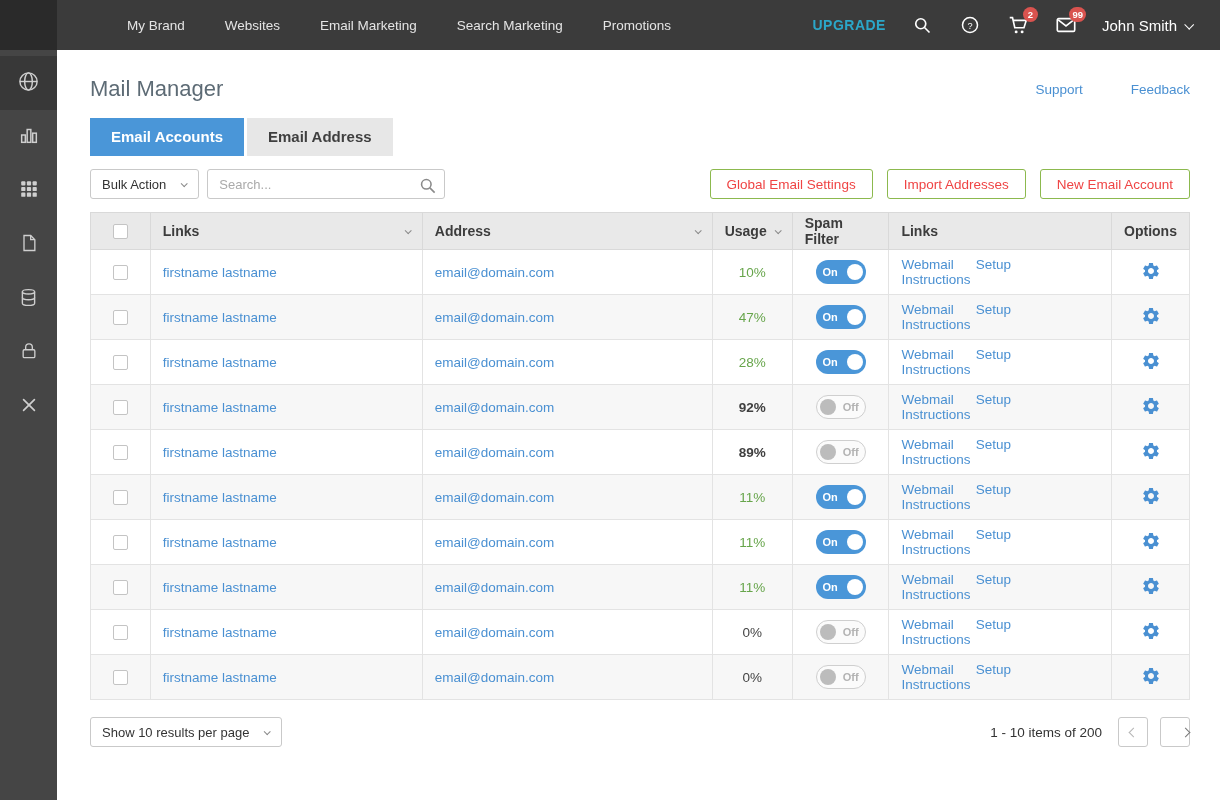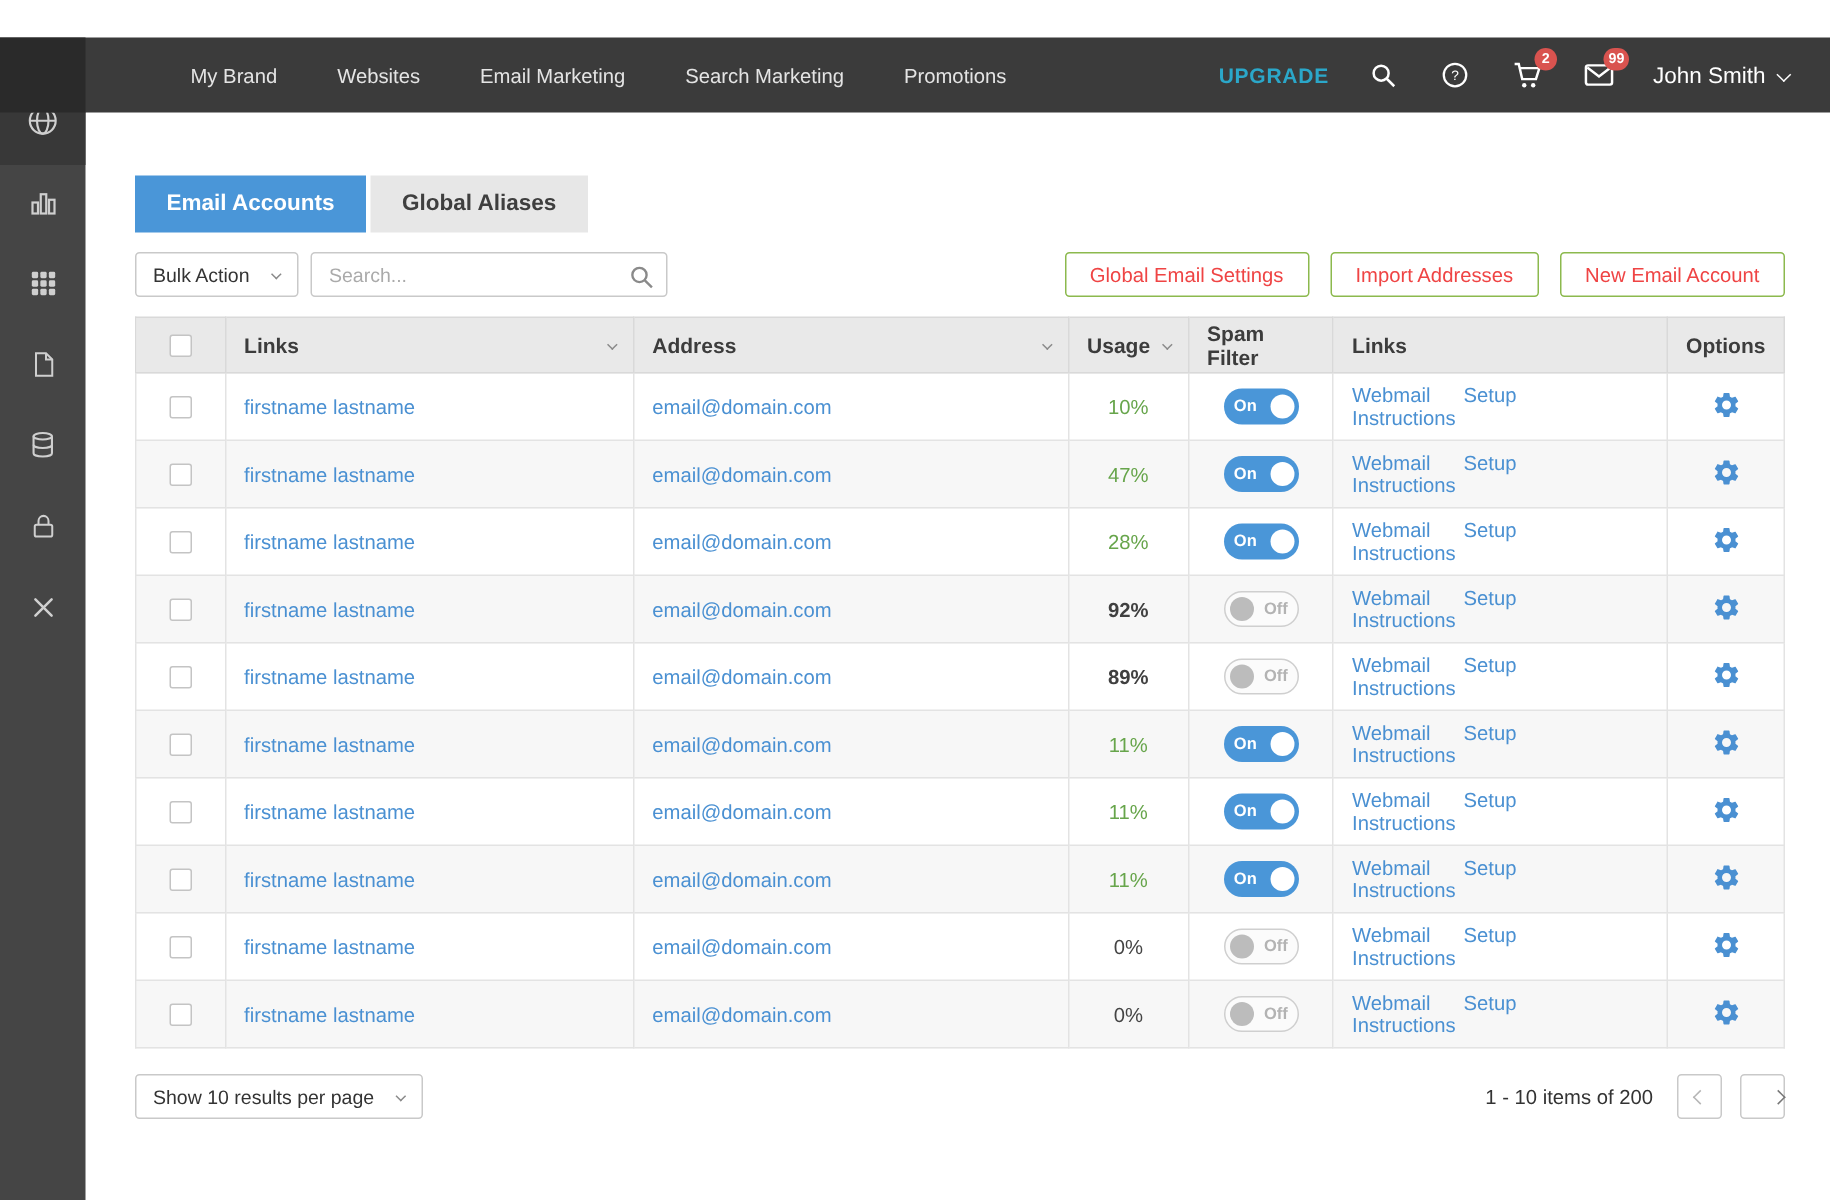--- a/index.html
+++ b/index.html
@@ -1,20 +1,20 @@
 <!DOCTYPE html>
 <html><head>
 <meta charset="utf-8">
 <style>
   * { box-sizing: border-box; margin: 0; padding: 0; }
   html,body { width:1220px; height:800px; overflow:hidden; background:#fff;
     font-family:"Liberation Sans", sans-serif; color:#333; }
 
   
-  .topnav { position:relative; height:50px; background:#3b3b3b; display:flex; align-items:center; z-index:5;margin-top:25px; }
+  .topnav { position:relative; height:50px; background:#3b3b3b; display:flex; align-items:center; z-index:5; }
   .topnav-logo { width:57px; height:50px; background:#2a2a2a; flex:0 0 57px; }
   .topnav nav { display:flex; align-items:center; gap:40px; margin-left:70px; }
   .topnav nav a { color:#e4e4e4; font-size:13.5px; text-decoration:none; cursor:pointer; white-space:nowrap; }
   .topnav-right { margin-left:auto; display:flex; align-items:center; gap:24px; padding-right:28px; }
   .upgrade { color:#2ba7c9; font-weight:bold; font-size:14px; letter-spacing:.5px; text-decoration:none; cursor:pointer; }
   .nav-icon { position:relative; display:inline-flex; align-items:center; justify-content:center; width:24px; height:24px; cursor:pointer; }
   .badge { position:absolute; top:-6px; right:-8px; background:#d9534f; color:#fff; font-size:9.5px;
     min-width:15px; height:15px; border-radius:8px; line-height:15px; text-align:center; padding:0 3px; font-weight:bold; }
   .user { display:flex; align-items:center; gap:8px; color:#fff; font-size:15px; cursor:pointer; white-space:nowrap; }
   .chev { display:inline-block; width:7px; height:7px; border-right:1.6px solid currentColor;
@@ -204,24 +204,31 @@
       <svg viewBox="0 0 24 24" width="20" height="20" fill="none" stroke="#cfcfcf" stroke-width="2" stroke-linecap="round">
         <path d="M5.5 5.5l13 13"></path>
           <path d="M18.5 5.5l-13 13"></path>
         </svg>
     </span>
   </div>
 </aside>
 
 <main class="main">
 
+  <div class="page-head">
+    <h1 class="page-title">Mail Manager</h1>
+    <div class="head-links">
+      <a class="link">Support</a>
+      <a class="link">Feedback</a>
+    </div>
+  </div>
 
   <div class="tabs">
     <div class="tab active">Email Accounts</div>
-    <div class="tab">Global Aliases</div>
+    <div class="tab">Email Address</div>
   </div>
 
   <div class="toolbar">
     <div class="select">
       <span>Bulk Action</span>
       <span class="chev sm"></span>
     </div>
     <div class="search-wrap">
       <input type="text" placeholder="Search..." style="">
       <span class="nav-icon">

